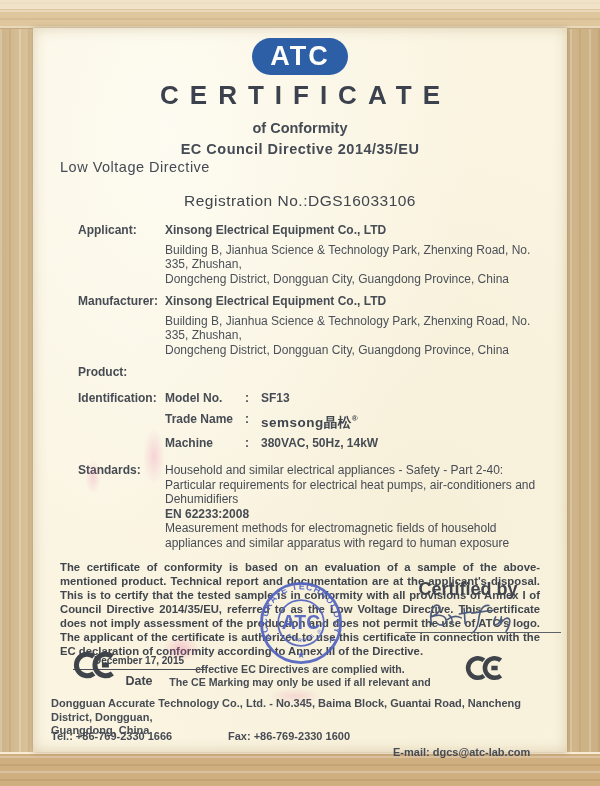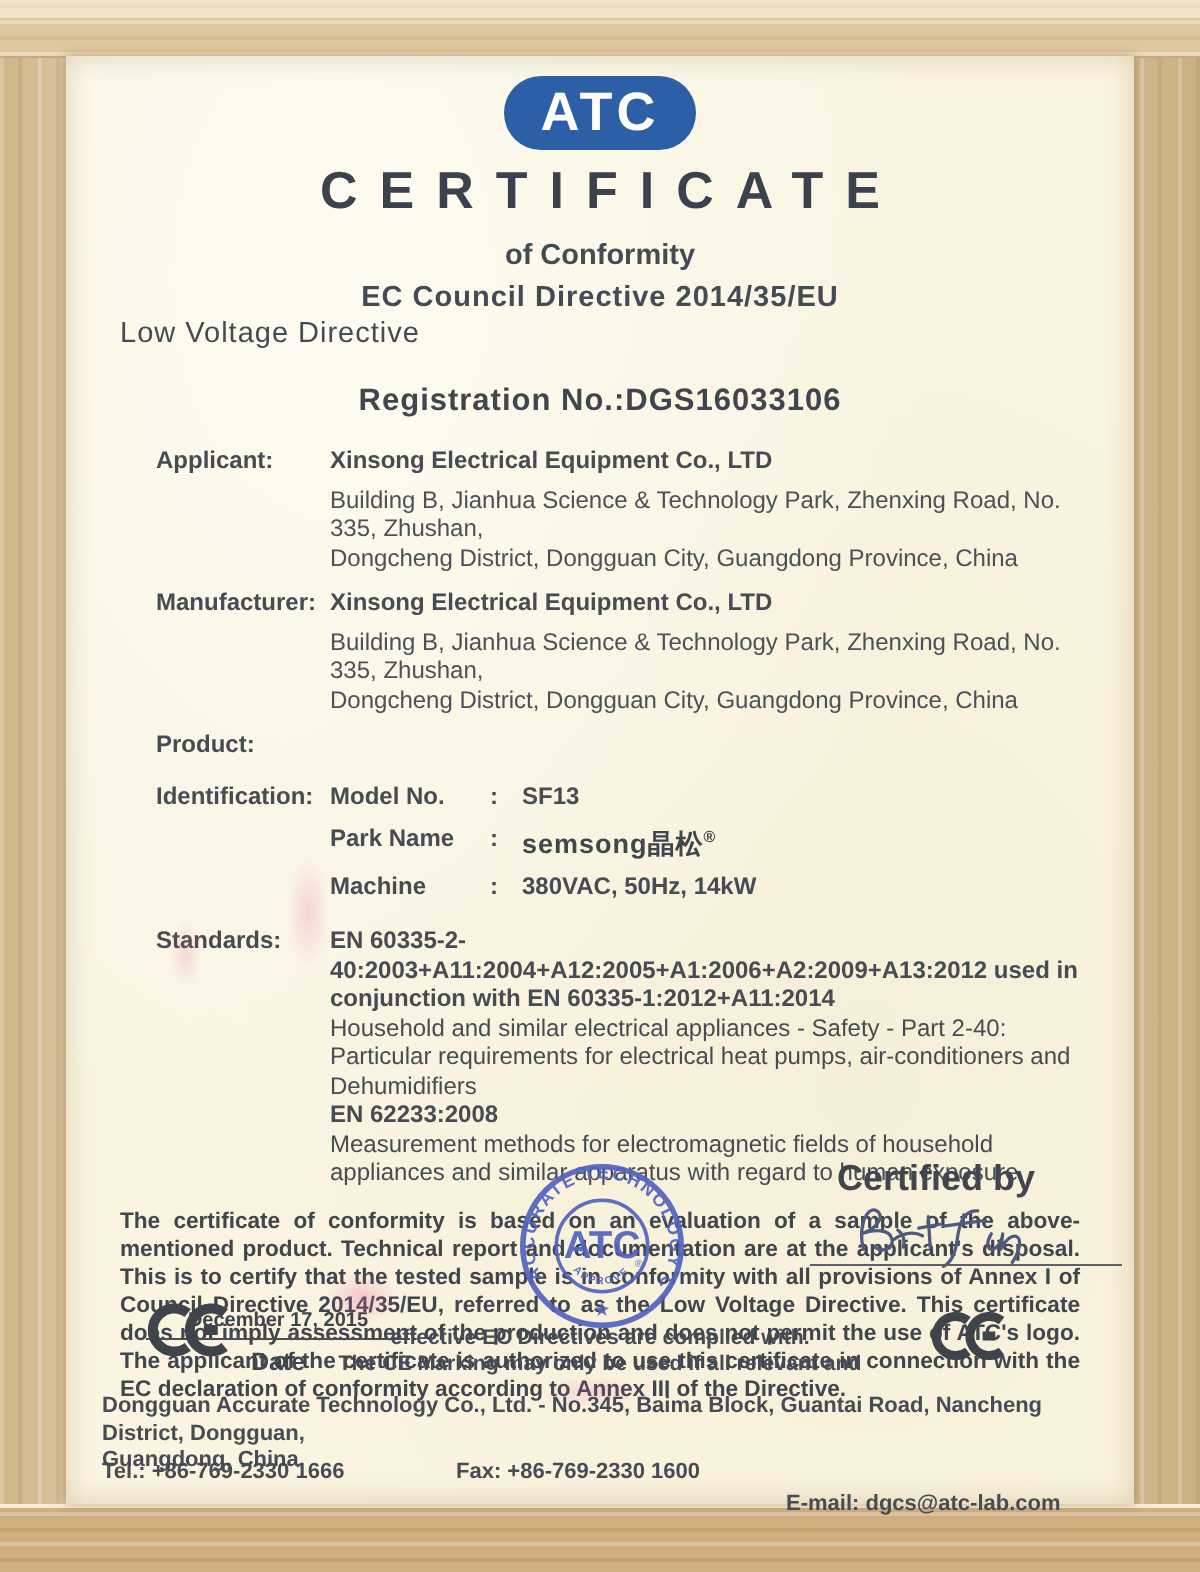--- a/index.html
+++ b/index.html
@@ -50,21 +50,21 @@
     display:flex;align-items:center;justify-content:center;
   }
   .atc-pill span{color:#fdfdfa;font-weight:bold;font-size:27px;letter-spacing:2px;line-height:1;}
   .cert-title{
     text-align:center;font-size:26px;font-weight:bold;color:#3c424d;
     letter-spacing:11px;margin-top:6px;text-indent:11px;
   }
   .h-sub{text-align:center;font-size:14.5px;font-weight:bold;color:#454b54;margin-top:9px;}
   .h-dir1{text-align:center;font-size:14.5px;font-weight:bold;color:#454b54;margin-top:5px;letter-spacing:.5px;}
   .h-dir2{text-align:left;font-size:14.5px;font-weight:normal;color:#454b54;margin-top:2px;letter-spacing:.5px;}
-  .h-reg{text-align:center;font-size:15.5px;font-weight:bold;color:#40454e;margin-top:17px;letter-spacing:.5px;}
+  .h-reg{text-align:center;font-size:15.5px;font-weight:normal;color:#40454e;margin-top:17px;letter-spacing:.5px;}
   
   .row{display:flex;margin-top:8px;font-size:12px;line-height:14.5px;}
   .row .lbl{width:87px;flex:0 0 87px;font-weight:bold;padding-left:18px;box-sizing:content-box;}
   .row .val{flex:1;}
   .bold{font-weight:bold;}
   .addr{margin-top:5px;font-weight:normal;color:#4c5159;}
   .id-row{display:flex;margin-bottom:6.5px;}
   .id-name{width:80px;flex:0 0 80px;font-weight:bold;}
   .id-colon{width:16px;flex:0 0 16px;font-weight:bold;}
   .id-val{font-weight:bold;}
@@ -148,36 +148,35 @@
 
   <div class="row" style="margin-top:11px;">
     <div class="lbl">Identification:</div>
     <div class="val">
       <div class="id-row">
         <span class="id-name">Model No.</span>
         <span class="id-colon">:</span>
         <span class="id-val">SF13</span>
       </div>
       <div class="id-row">
-        <span class="id-name">Park Name</span>
+        <span class="id-name">Trade Name</span>
         <span class="id-colon">:</span>
         <span class="trade-logo"><span>semsong晶松</span><sup>®</sup></span>
       </div>
       <div class="id-row">
         <span class="id-name">Machine</span>
         <span class="id-colon">:</span>
         <span class="id-val">380VAC, 50Hz, 14kW</span>
       </div>
     </div>
   </div>
 
   <div class="row" style="margin-top:6px;">
     <div class="lbl">Standards:</div>
     <div class="val">
-      <p class="std-line std-bold">EN 60335-2-40:2003+A11:2004+A12:2005+A1:2006+A2:2009+A13:2012 used in conjunction with EN 60335-1:2012+A11:2014</p>
       <p class="std-line">Household and similar electrical appliances - Safety - Part 2-40:</p>
       <p class="std-line">Particular requirements for electrical heat pumps, air-conditioners and Dehumidifiers</p>
       <p class="std-line std-bold">EN 62233:2008</p>
       <p class="std-line">Measurement methods for electromagnetic fields of household appliances and similar apparatus with regard to human exposure</p>
     </div>
   </div>
 
   <div class="statement">The certificate of conformity is based on an evaluation of a sample of the above-mentioned product. Technical report and documentation are at the applicant's disposal. This is to certify that the tested sample is in conformity with all provisions of Annex I of Council Directive 2014/35/EU, referred to as the Low Voltage Directive. This certificate does not imply assessment of the production and does not permit the use of ATC's logo. The applicant of the certificate is authorized to use this certificate in connection with the EC declaration of conformity according to Annex III of the Directive.</div>
 
   <div class="abs certified-by">Certified by</div>

